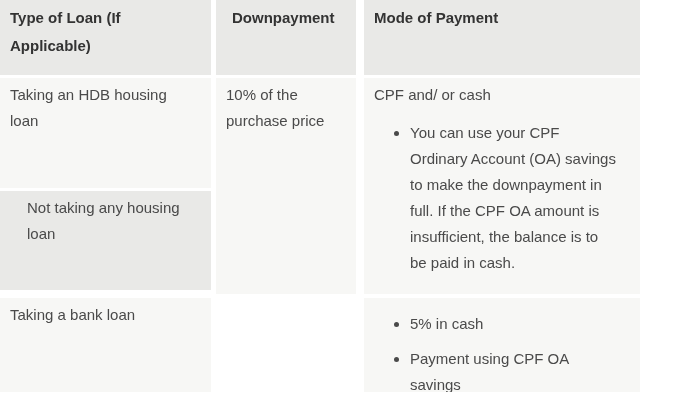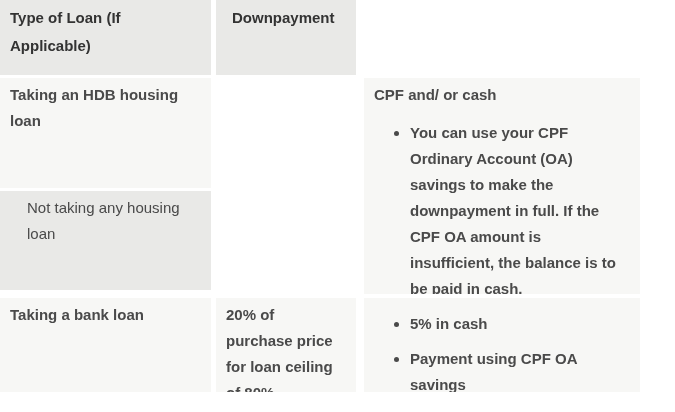--- a/index.html
+++ b/index.html
@@ -26,21 +26,21 @@
     display: grid;
     grid-template-columns: 211px 5px 140px 8px 276px;
     grid-template-rows: 75px 3px 110px 3px 99px 4px 4px 102px 2px 10px;
     background: #ffffff;
   }
   .cell {
     padding: 4px 14px 6px 10px;
     box-sizing: border-box;
     overflow: hidden;
   }
-  .cell.light { background: #f7f7f5; font-weight: bold; }
+  .cell.light { background: #f7f7f5; }
   .cell.dark  { background: #e9e9e7; }
   .cell.head {
     background: #e9e9e7;
     font-weight: bold;
     color: #333333;
     line-height: 28px;
   }
   
   .h-col1 { grid-column: 1; grid-row: 1; }
   .h-col2 { grid-column: 3; grid-row: 1; padding-left: 16px; }
@@ -70,41 +70,44 @@
 
 <div class="stage">
   <div class="loan-table">
 
     <div class="cell head h-col1">
       <span>Type of Loan (If Applicable)</span>
     </div>
     <div class="cell head h-col2">
       <span>Downpayment</span>
     </div>
+    <div class="cell head h-col3">
+      <span>Mode of Payment</span>
+    </div>
 
     <div class="cell light r1-loan">
       <span>Taking an HDB housing loan</span>
+    </div>
+    <div class="cell light r12-down">
+      <span>10% of the purchase price</span>
     </div>
     <div class="cell light r12-mode">
       <div>CPF and/ or cash</div>
       <ul class="mode-list">
         <li>You can use your CPF Ordinary Account (OA) savings to make the downpayment in full. If the CPF OA amount is insufficient, the balance is to be paid in cash.</li>
       </ul>
     </div>
 
     <div class="cell dark r2-loan">
       <span>Not taking any housing loan</span>
     </div>
 
     <div class="cell light r34-loan">
       <span>Taking a bank loan</span>
     </div>
-    <div class="cell light r3-down">
-      <span>20% of purchase price for loan ceiling of 80%</span>
-    </div>
     <div class="cell light r3-mode">
       <ul class="mode-list flush">
         <li>5% in cash</li>
         <li>Payment using CPF OA savings</li>
       </ul>
     </div>
 
     <div class="cell dark r4-down"></div>
     <div class="cell dark r4-mode"></div>
 

